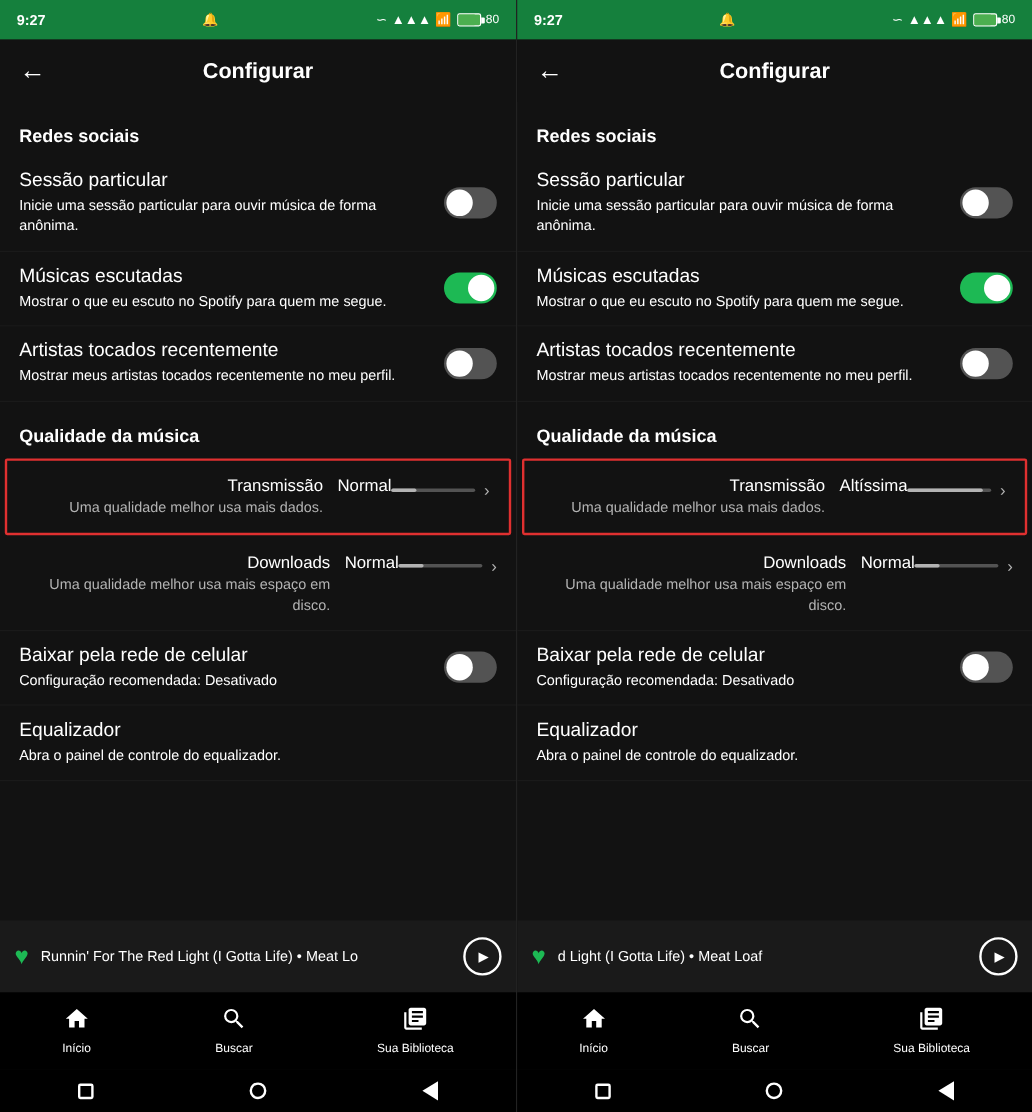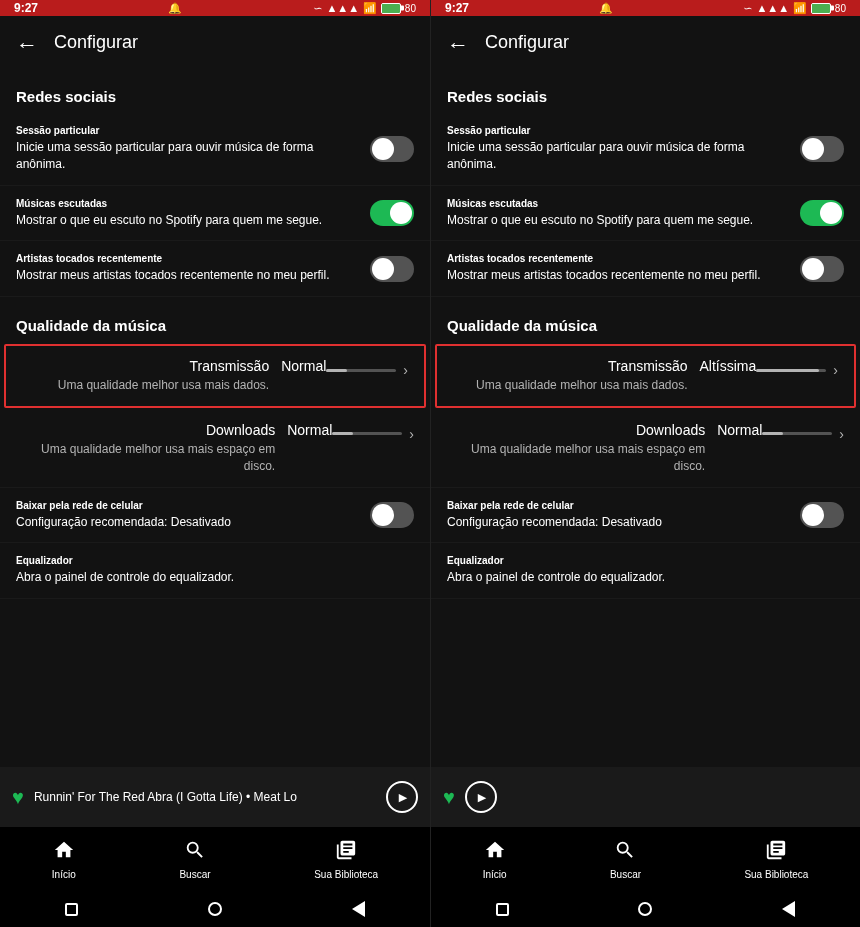--- a/index.html
+++ b/index.html
@@ -20,22 +20,22 @@
       flex-direction: column;
       position: relative;
     }
 
     .phone-panel + .phone-panel {
       border-left: 1px solid #222;
     }
 
     
     .status-bar {
-      height: 16px;
-      background: #b91c1c;
+      height: 33px;
+      background: #15803d;
       display: flex;
       align-items: center;
       justify-content: space-between;
       padding: 0 14px;
       flex-shrink: 0;
     }
     .status-time {
       color: #fff;
       font-size: 12px;
       font-weight: 600;
@@ -87,23 +87,23 @@
     }
     .back-arrow {
       color: #fff;
       font-size: 22px;
       margin-right: 16px;
       cursor: pointer;
     }
     .nav-title {
       color: #fff;
       font-size: 18px;
-      font-weight: 400;
+      font-weight: 700;
       flex: 1;
-      text-align: left;
+      text-align: center;
       margin-right: 38px;
     }
 
     
     .settings-content {
       flex: 1;
       overflow-y: auto;
       padding: 0 0 0 0;
     }
     .settings-content::-webkit-scrollbar { display: none; }
@@ -123,22 +123,22 @@
       align-items: center;
       justify-content: space-between;
       border-bottom: 1px solid #1a1a1a;
     }
     .setting-item-text {
       flex: 1;
       padding-right: 12px;
     }
     .setting-item-label {
       color: #fff;
-      font-size: 10px;
-      font-weight: 700;
+      font-size: 16px;
+      font-weight: 400;
       margin-bottom: 3px;
     }
     .setting-item-desc {
       color: #ffffff;
       font-size: 12px;
       line-height: 1.4;
     }
 
     
     .toggle {
@@ -425,21 +425,21 @@
       <div class="setting-item">
           <div class="setting-item-text">
             <div class="setting-item-label">Equalizador</div>
             <div class="setting-item-desc">Abra o painel de controle do equalizador.</div>
           </div>
         </div>
     </div>
     <div class="now-playing">
     <span class="heart-icon">♥</span>
     <div class="track-info">
-      <div class="track-title">Runnin' For The Red Abra (I Gotta Life) • Meat Lo</div>
+      <div class="track-title">Runnin' For The Red Light (I Gotta Life) • Meat Lo</div>
     </div>
     <div class="play-btn"></div>
   </div>
     <div class="bottom-nav">
       <div class="nav-item">
       <span class="nav-icon"><svg width="22" height="22" viewBox="0 0 24 24" fill="white">
             <path d="M10 20v-6h4v6h5v-8h3L12 3 2 12h3v8z"></path>
           </svg></span>
       <span class="nav-label">Início</span>
     </div>
@@ -551,20 +551,23 @@
         </div>
       <div class="setting-item">
           <div class="setting-item-text">
             <div class="setting-item-label">Equalizador</div>
             <div class="setting-item-desc">Abra o painel de controle do equalizador.</div>
           </div>
         </div>
     </div>
     <div class="now-playing">
     <span class="heart-icon">♥</span>
+    <div class="track-info">
+      <div class="track-title">d Light (I Gotta Life) • Meat Loaf</div>
+    </div>
     <div class="play-btn"></div>
   </div>
     <div class="bottom-nav">
       <div class="nav-item">
       <span class="nav-icon"><svg width="22" height="22" viewBox="0 0 24 24" fill="white">
             <path d="M10 20v-6h4v6h5v-8h3L12 3 2 12h3v8z"></path>
           </svg></span>
       <span class="nav-label">Início</span>
     </div>
       <div class="nav-item">

